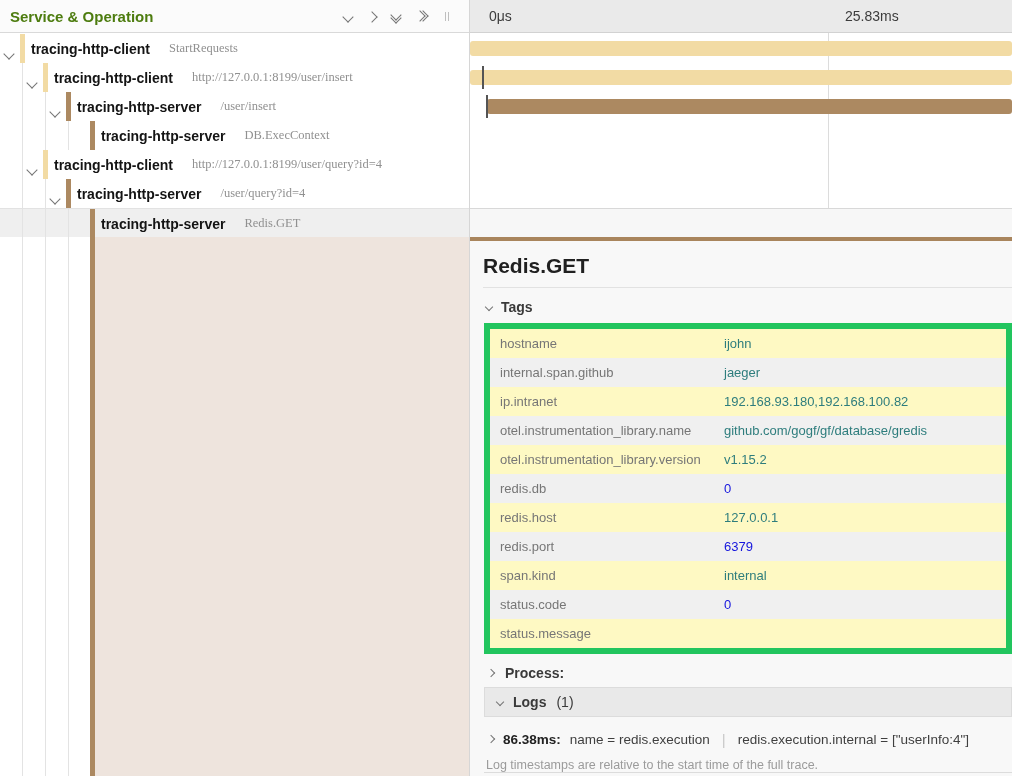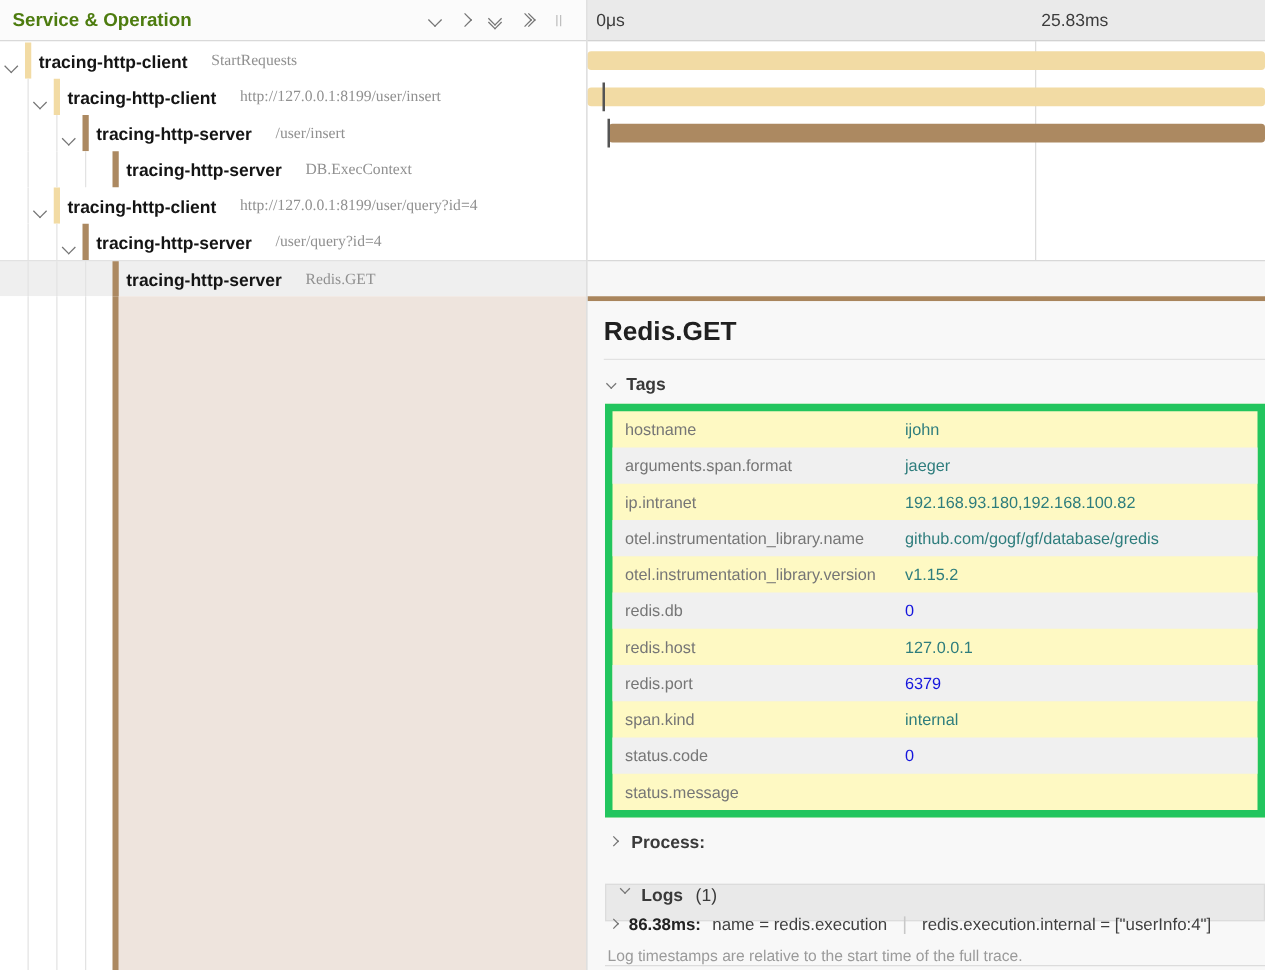--- a/index.html
+++ b/index.html
@@ -11,21 +11,21 @@
   .right { position:absolute; left:470px; top:0; width:542px; height:776px; background:#fff; }
   .panel-divider { position:absolute; left:469px; top:0; width:1px; height:776px; background:#d6d6d6; z-index:40; }
 
   
   .hl { position:absolute; top:0; left:0; width:469px; height:33px; background:#fbfbfb;
         border-bottom:1px solid #d9d9d9; display:flex; align-items:center; padding:0 10px; z-index:10; }
   .hl-title { font-size:15px; font-weight:700; color:#4d7c0f; }
   .hl-icons { margin-left:auto; display:flex; align-items:center; gap:16px; margin-right:10px; }
   .hr-head { position:absolute; top:0; left:0; width:542px; height:33px; background:#eaeaea;
              border-bottom:1px solid #d2d2d2; z-index:10; }
-  .tick { position:absolute; top:8px; font-size:14px; color:#3c3c3c; }
+  .tick { position:absolute; top:8px; font-size:14px; color:#3c3c3c;margin-left:12px; }
   .tick0 { left:7px; } .tick1 { left:363px; }
   .gridline { position:absolute; left:358px; top:0; width:1px; height:237px; background:#dcdcdc; }
 
   
   .ch { width:8px; height:8px; border-right:1.6px solid #757575; border-bottom:1.6px solid #757575; display:inline-block; }
   .ch.d { transform:rotate(45deg); }
   .ch.r { transform:rotate(-45deg); }
   .ch.sm { width:6px; height:6px; border-width:1.4px; }
   .dblv { display:flex; flex-direction:column; align-items:center; }
   .dblv .ch + .ch { margin-top:-5px; }
@@ -67,21 +67,21 @@
   .sec-label { font-size:14px; font-weight:700; color:#3a3a3a; }
   .tags-table { position:absolute; top:82px; left:14px; right:0; border:6px solid #22c55e; background:#fef9c3; }
   .trr { display:flex; align-items:center; height:29px; font-size:13px; }
   .trr.even { background:#f0f0f0; }
   .tk { width:234px; padding-left:10px; color:#767676; flex:none; }
   .tv { font-family:Liberation Sans, sans-serif; font-size:13px; }
   .tv.str { color:#2e7d7d; }
   .tv.num { color:#1515dd; }
   .d-process { position:absolute; top:417px; left:18px; height:29px; display:flex; align-items:center; gap:11px; }
   .d-logs-head { position:absolute; top:446px; left:14px; right:0; height:30px; background:#e9e9e9;
-                 border:1px solid #dcdcdc; display:flex; align-items:flex-start; gap:10px; padding-left:12px;margin-top:20px; }
+                 border:1px solid #dcdcdc; display:flex; align-items:center; gap:10px; padding-left:12px; }
   .logs-count { font-size:14px; color:#3a3a3a; }
   .d-log-entry { position:absolute; top:484px; left:18px; right:4px; height:28px; display:flex; align-items:center;
                  gap:9px; font-size:13.5px; color:#3f3f3f; white-space:nowrap; overflow:hidden; }
   .log-time { font-weight:700; color:#222; }
   .log-sep { color:#c8c8c8; font-size:15px; padding:0 3px; }
   .d-log-footer { position:absolute; top:517px; left:16px; font-size:12.5px; color:#9b9b9b; }
   .d-logs-bottom { position:absolute; top:531px; left:14px; right:0; height:1px; background:#dcdcdc; }
 </style>
 </head>
 <body>
@@ -220,21 +220,21 @@
       <i class="ch d sm"></i>
       <span class="sec-label">Tags</span>
     </div>
 
     <div class="tags-table">
       <div class="trr">
         <div class="tk">hostname</div>
         <div class="tv str">ijohn</div>
       </div>
       <div class="trr even">
-        <div class="tk">arguments.span.format</div>
+        <div class="tk">internal.span.github</div>
         <div class="tv str">jaeger</div>
       </div>
       <div class="trr">
         <div class="tk">ip.intranet</div>
         <div class="tv str">192.168.93.180,192.168.100.82</div>
       </div>
       <div class="trr even">
         <div class="tk">otel.instrumentation_library.name</div>
         <div class="tv str">github.com/gogf/gf/database/gredis</div>
       </div>

